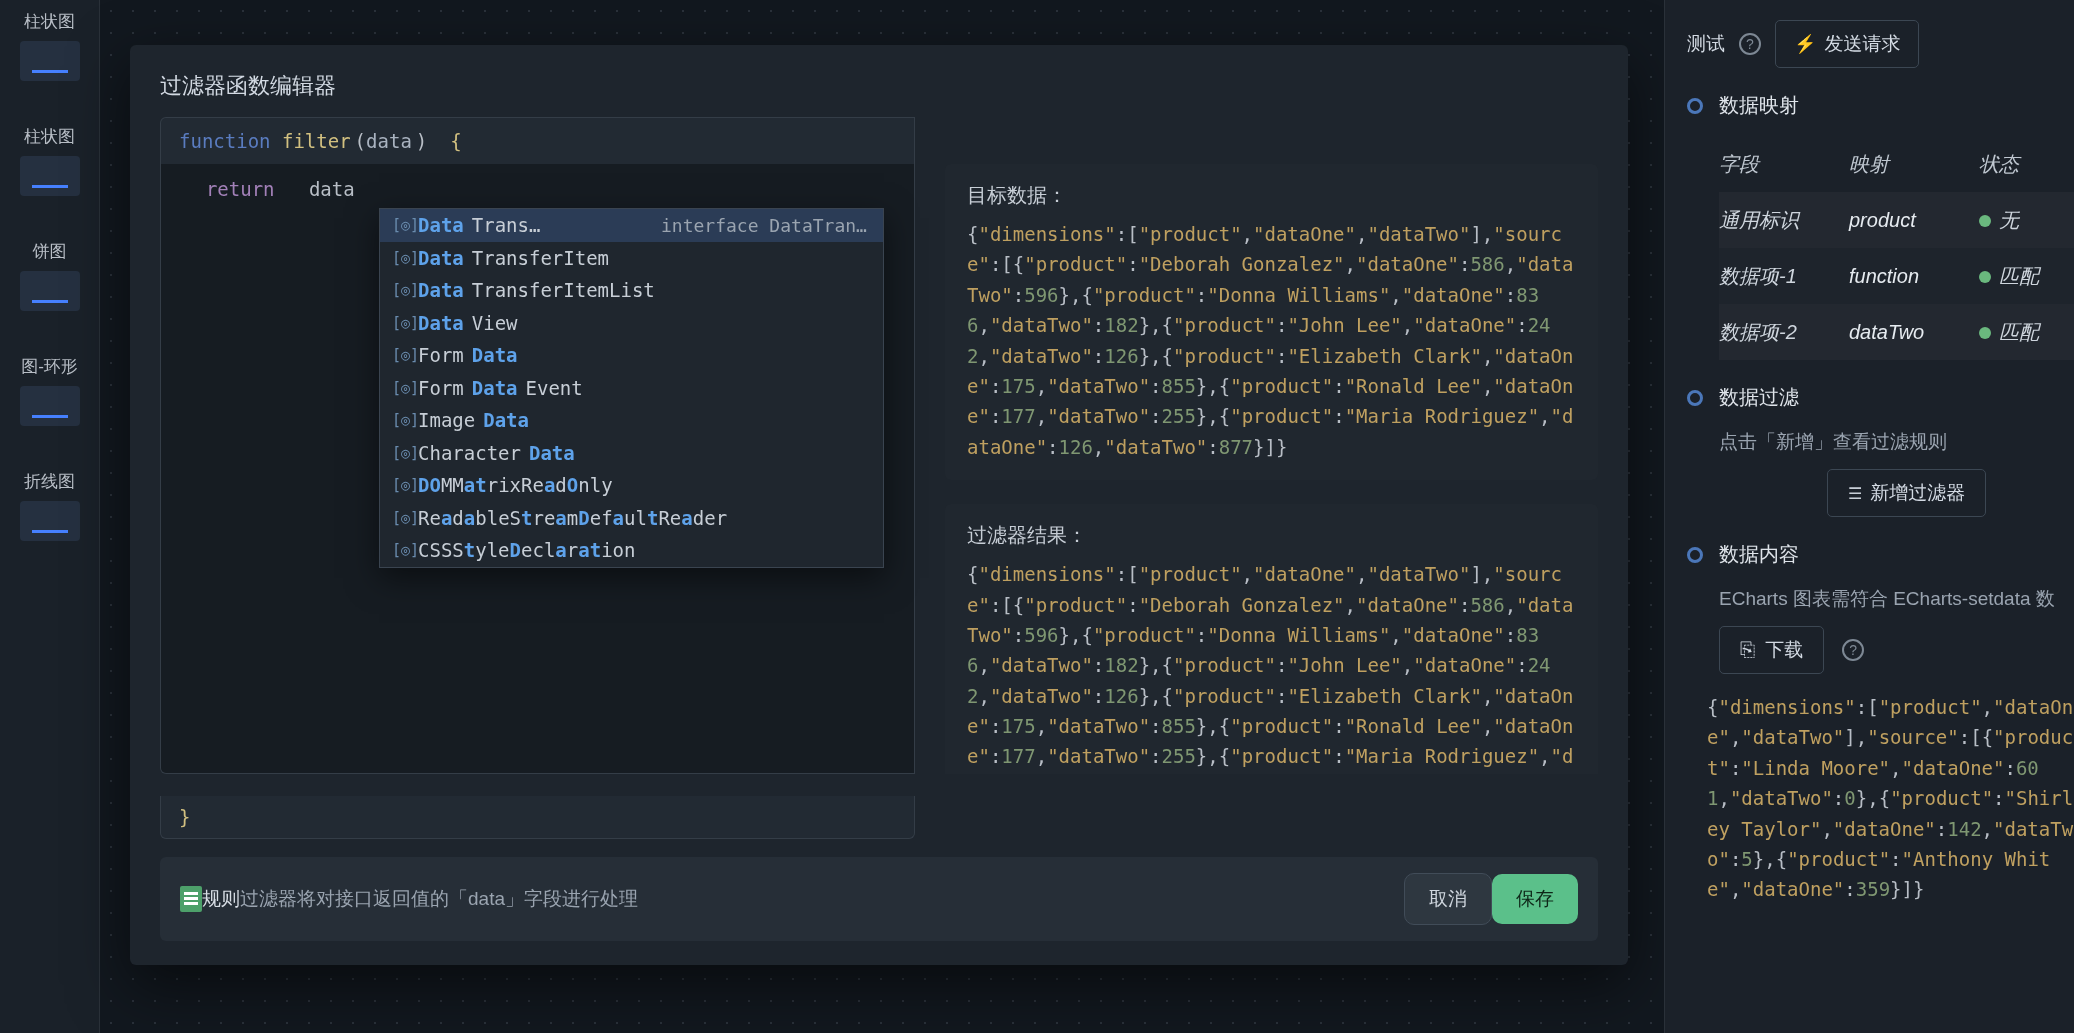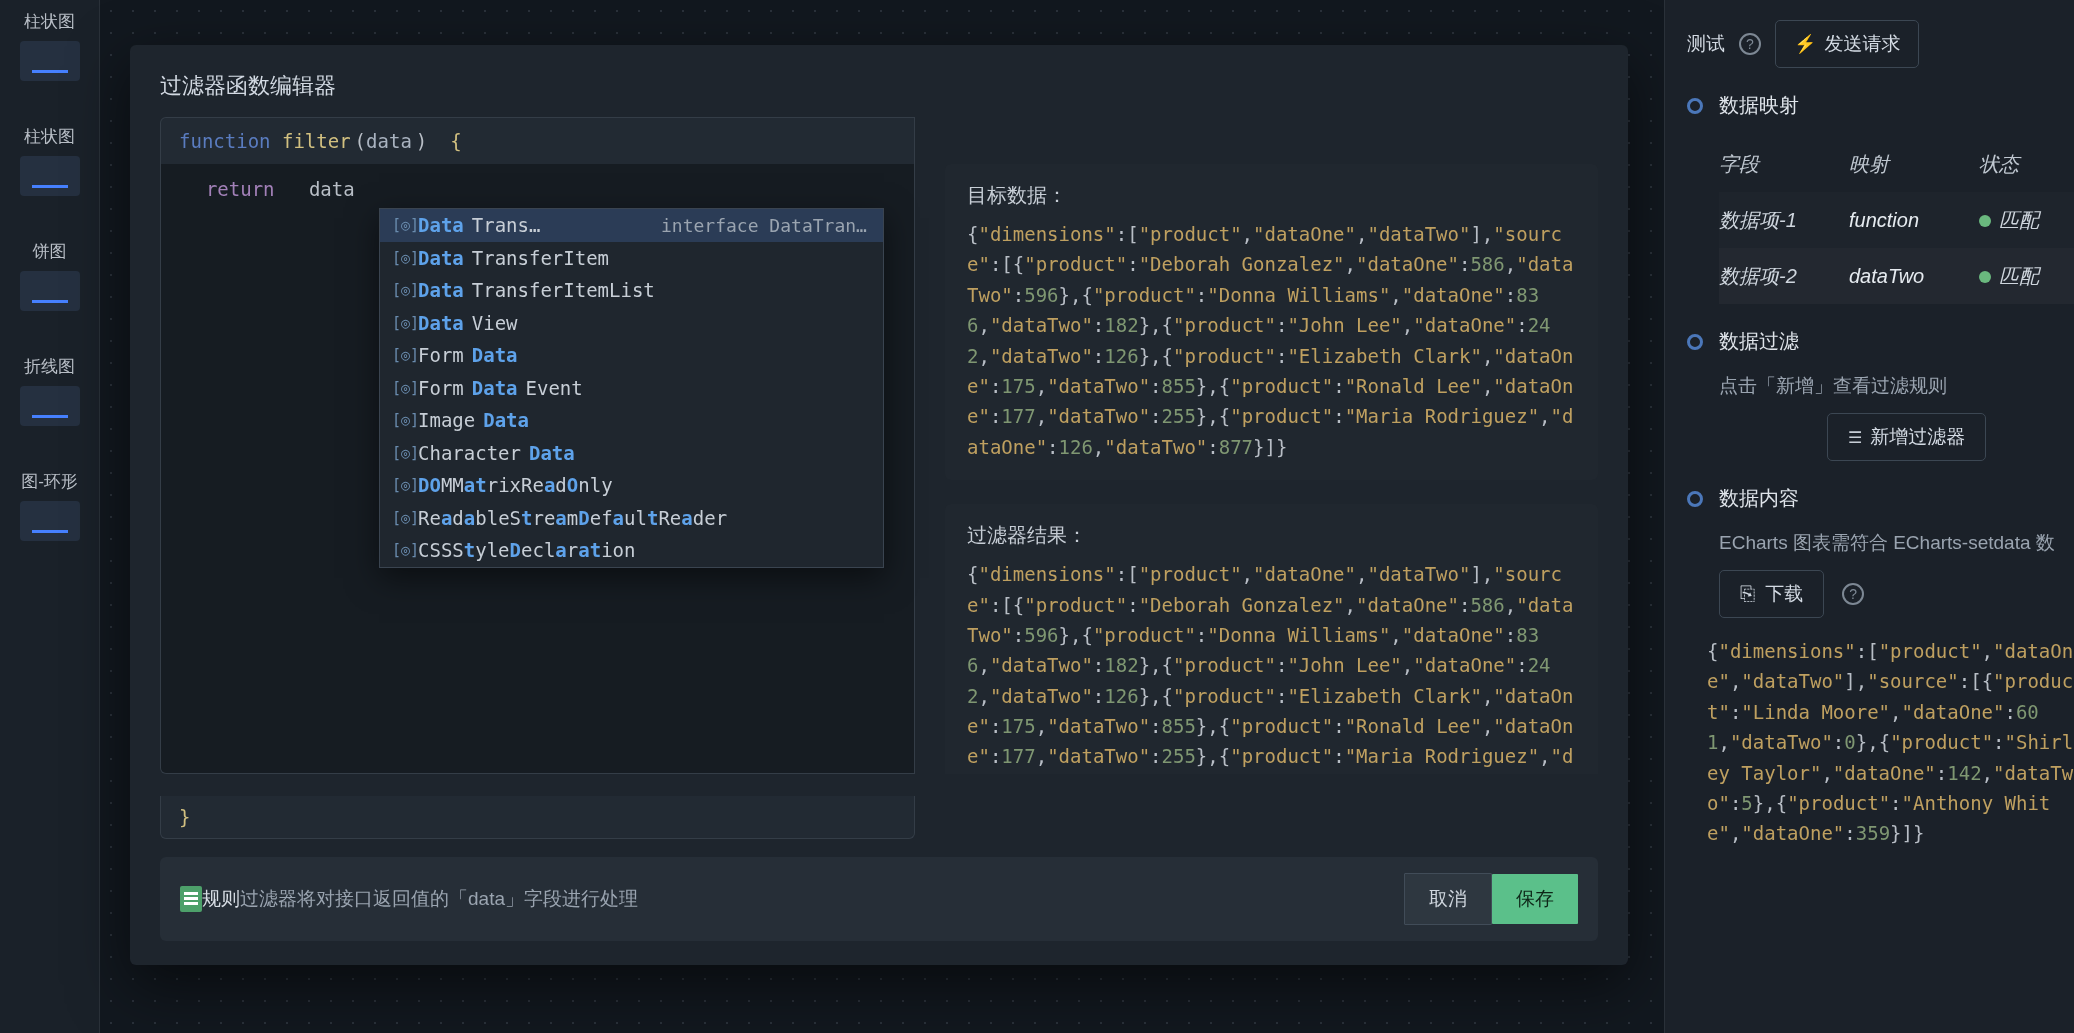--- a/index.html
+++ b/index.html
@@ -194,21 +194,21 @@
       padding: 16px 20px;
       gap: 0;
     }
     .rule-icon { width: 22px; height: 26px; background: #4da06a; border-radius: 2px; position: relative; }
     .rule-icon::before { content:""; position:absolute; left:4px; right:4px; top:6px; height:3px; background:#fff; box-shadow: 0 5px 0 #fff, 0 10px 0 #fff; }
     .rule-label { color: #d8dee5; font-size: 19px; }
     .rule-desc { color: #9aa4b0; font-size: 19px; }
     .footer-spacer { flex:1; }
     .btn {
       padding: 12px 24px;
-      border-radius: 1px;
+      border-radius: 10px;
       font-size: 19px;
       border: none;
       cursor: pointer;
     }
     .btn-secondary { background: #2e3740; color: #cfd6de; border:1px solid #414c58; }
     .btn-primary { background: #5bc08a; color: #0e2718; }
 
     
     .inspector {
       position: absolute;
@@ -303,25 +303,25 @@
     </div>
   <div class="rail-item">
       <span>柱状图</span>
       <div class="rail-thumb"></div>
     </div>
   <div class="rail-item">
       <span>饼图</span>
       <div class="rail-thumb"></div>
     </div>
   <div class="rail-item">
+      <span>图-环形</span>
+      <div class="rail-thumb"></div>
+    </div>
+  <div class="rail-item">
       <span>折线图</span>
-      <div class="rail-thumb"></div>
-    </div>
-  <div class="rail-item">
-      <span>图-环形</span>
       <div class="rail-thumb"></div>
     </div>
 </div>
 
 <div class="canvas-bg"></div>
 
 <div class="modal">
   <div class="modal-title">过滤器函数编辑器</div>
 
   <div class="func-head">
@@ -438,20 +438,25 @@
     <span class="tl-dot"></span>
     <span class="section-title">数据映射</span>
   </div>
   <div class="map-table">
     <div class="map-head">
       <span>字段</span>
       <span>映射</span>
       <span>状态</span>
     </div>
     <div id="map-rows">
+        <div class="map-row alt">
+    <span>通用标识</span>
+    <span class="map-val">product</span>
+    <span><span class="status-dot"></span>无</span>
+  </div>
         <div class="map-row">
     <span>数据项-1</span>
     <span class="map-val">function</span>
     <span><span class="status-dot"></span>匹配</span>
   </div>
         <div class="map-row alt">
     <span>数据项-2</span>
     <span class="map-val">dataTwo</span>
     <span><span class="status-dot"></span>匹配</span>
   </div>

